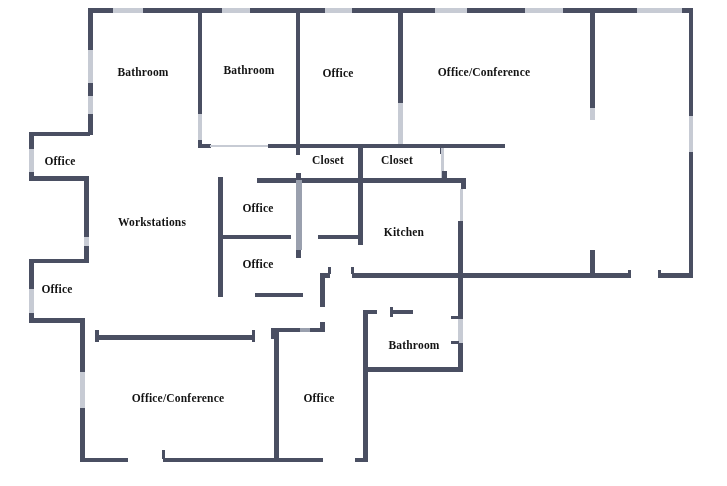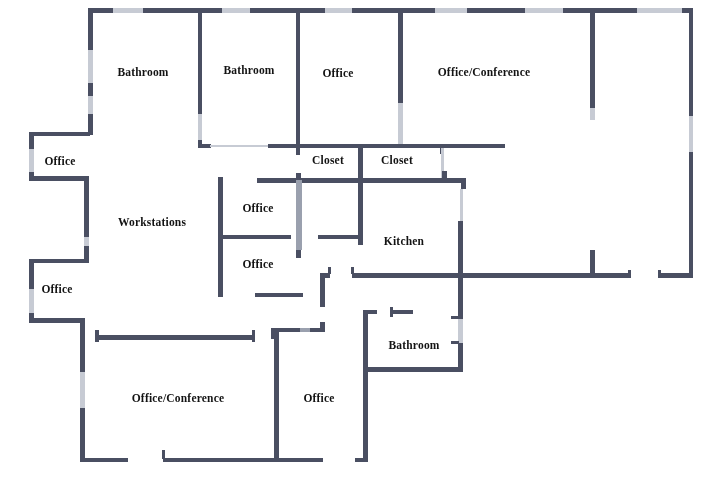--- a/index.html
+++ b/index.html
@@ -110,20 +110,20 @@
   <div id="labels">
       <span class="room-label" style="left: 143px; top: 72px; color: rgb(19, 19, 19);">Bathroom</span>
       <span class="room-label" style="left: 249px; top: 70px; color: rgb(19, 19, 19);">Bathroom</span>
       <span class="room-label" style="left: 338px; top: 73px; color: rgb(19, 19, 19);">Office</span>
       <span class="room-label" style="left: 484px; top: 72px; color: rgb(19, 19, 19);">Office/Conference</span>
       <span class="room-label" style="left: 60px; top: 161px; color: rgb(19, 19, 19);">Office</span>
       <span class="room-label" style="left: 328px; top: 160px; color: rgb(19, 19, 19);">Closet</span>
       <span class="room-label" style="left: 397px; top: 160px; color: rgb(19, 19, 19);">Closet</span>
       <span class="room-label" style="left: 258px; top: 208px; color: rgb(19, 19, 19);">Office</span>
       <span class="room-label" style="left: 152px; top: 222px; color: rgb(19, 19, 19);">Workstations</span>
-      <span class="room-label" style="left: 404px; top: 241px; color: rgb(19, 19, 19);">Kitchen</span>
+      <span class="room-label" style="left: 404px; top: 232px; color: rgb(19, 19, 19);">Kitchen</span>
       <span class="room-label" style="left: 258px; top: 264px; color: rgb(19, 19, 19);">Office</span>
       <span class="room-label" style="left: 57px; top: 289px; color: rgb(19, 19, 19);">Office</span>
       <span class="room-label" style="left: 414px; top: 345px; color: rgb(19, 19, 19);">Bathroom</span>
       <span class="room-label" style="left: 178px; top: 398px; color: rgb(19, 19, 19);">Office/Conference</span>
       <span class="room-label" style="left: 319px; top: 398px; color: rgb(19, 19, 19);">Office</span>
     </div>
 </div>
 
 </body></html>

